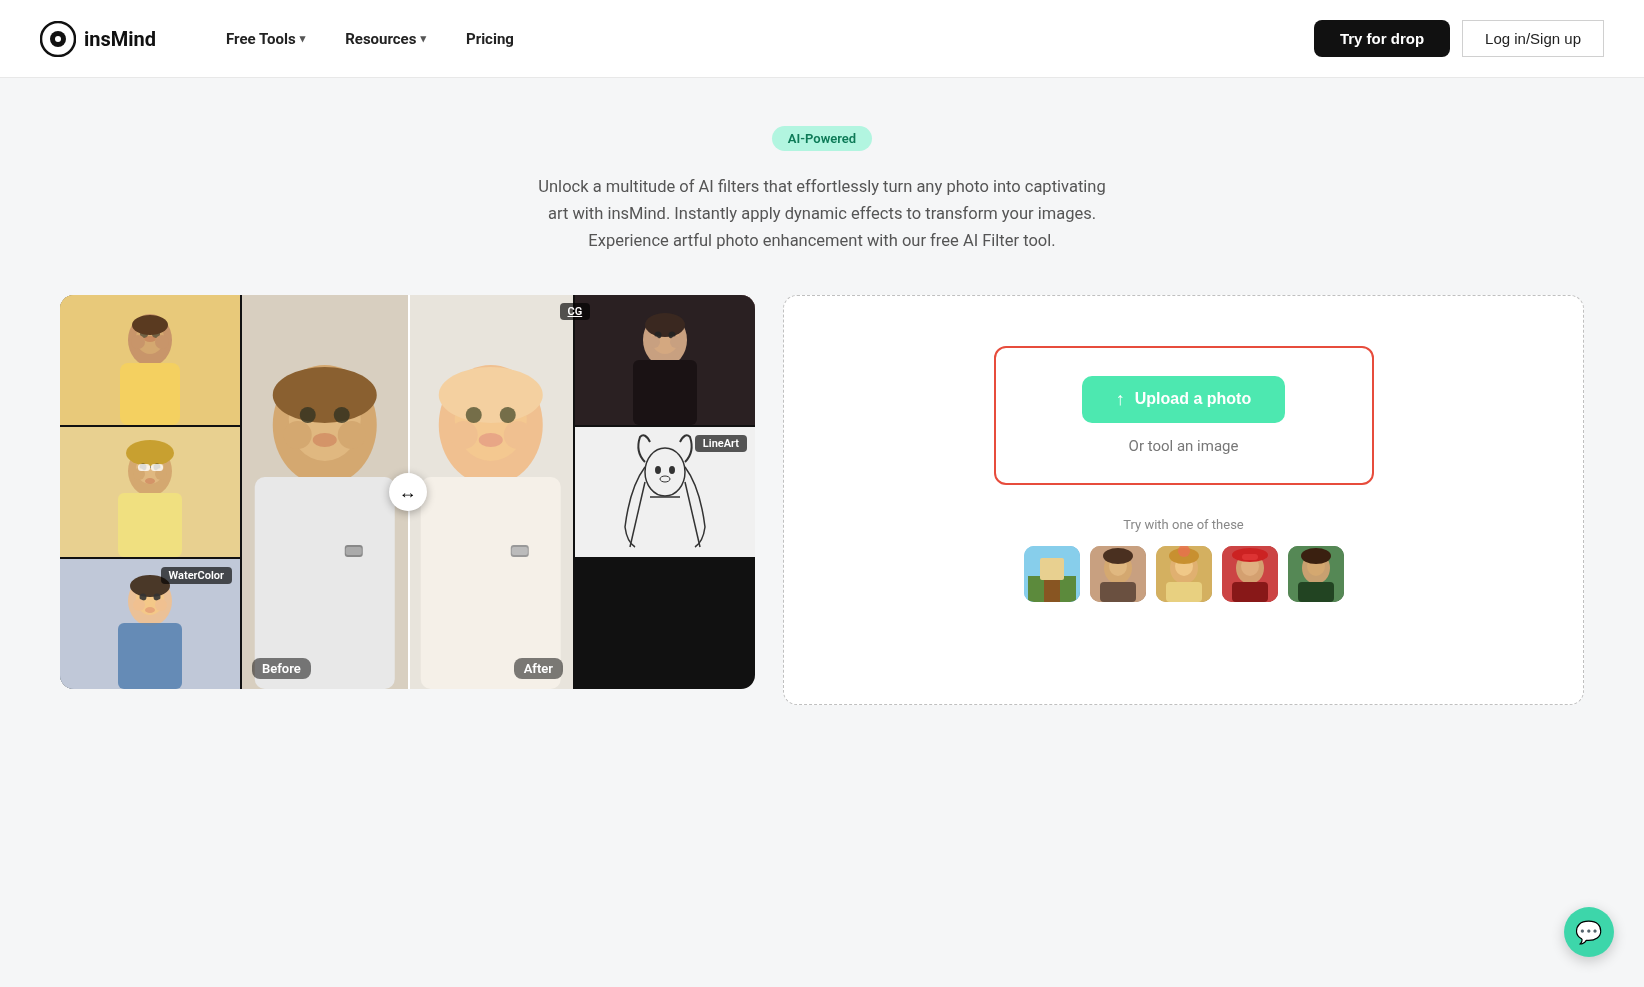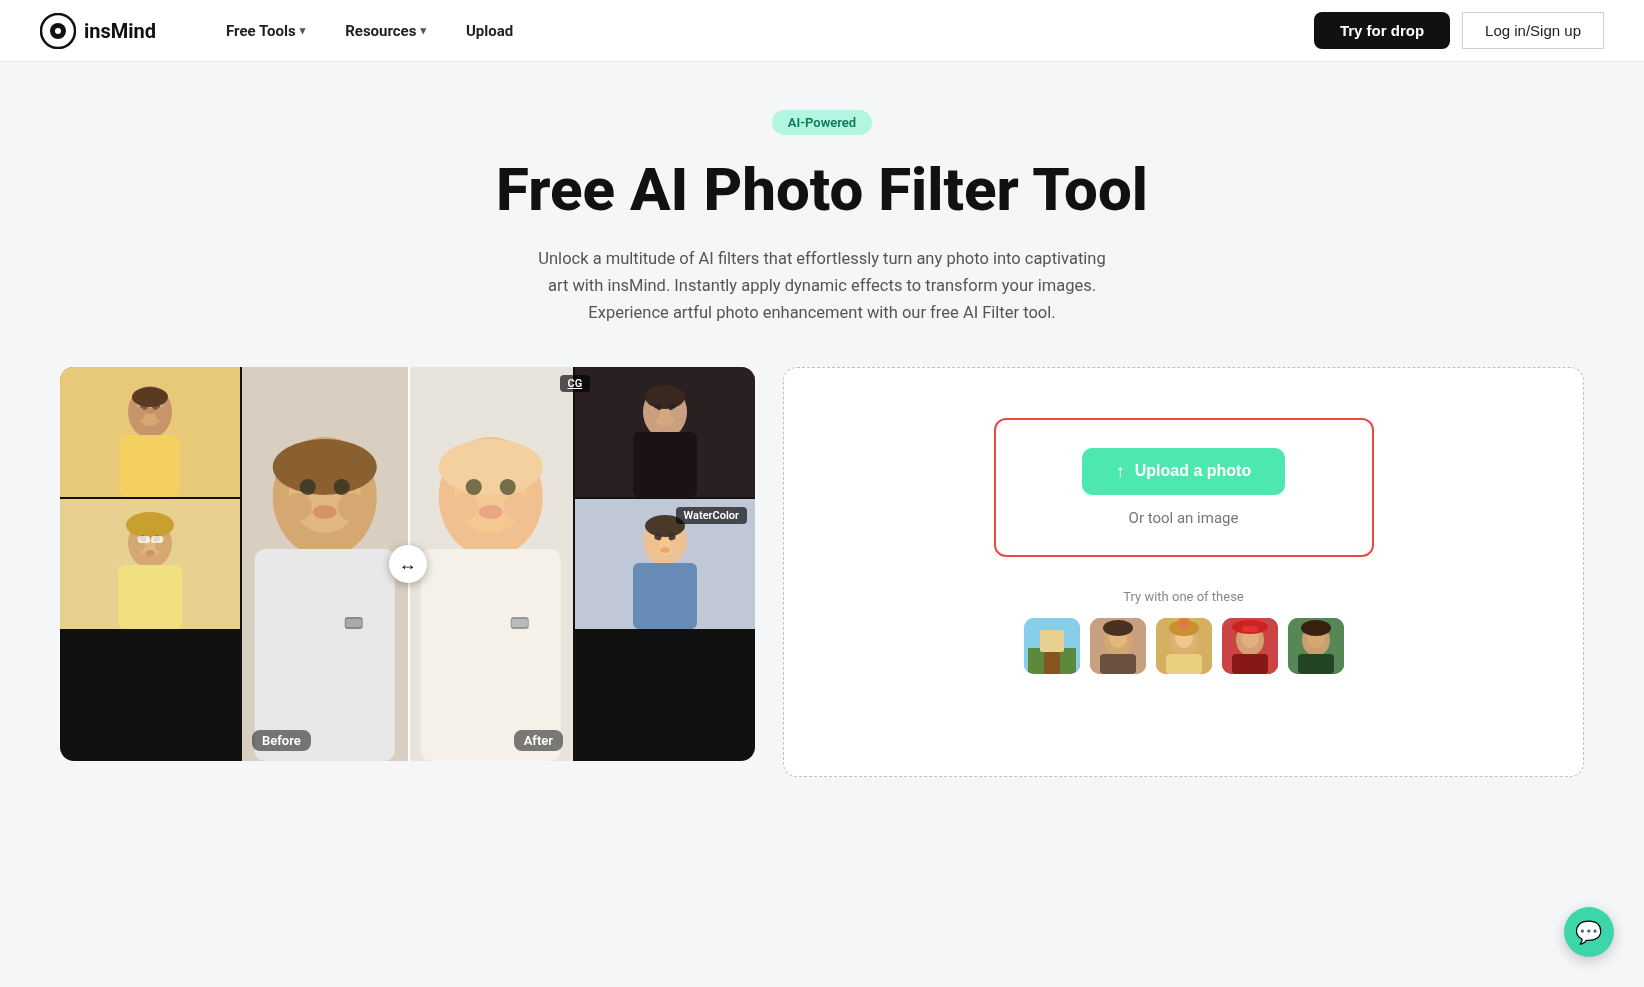--- a/index.html
+++ b/index.html
@@ -9,21 +9,21 @@
       min-height: 987px;
       overflow-x: hidden;
     }
 
     
     nav {
       background: #fff;
       display: flex;
       align-items: center;
       padding: 0 40px;
-      height: 62px;
+      height: 78px;
       border-bottom: 1px solid #e8e8e8;
       position: sticky;
       top: 0;
       z-index: 100;
     }
     .nav-logo {
       display: flex;
       align-items: center;
       gap: 8px;
       margin-right: 50px;
@@ -318,32 +318,31 @@
   <div class="nav-links">
     <div class="nav-link">
       <span>Free Tools</span>
       <span class="chevron">▾</span>
     </div>
     <div class="nav-link">
       <span>Resources</span>
       <span class="chevron">▾</span>
     </div>
     <div class="nav-link">
-      <span>Upload</span>
+      <span>Pricing</span>
     </div>
   </div>
   <div class="nav-actions">
     <button class="btn-try">Try for drop</button>
     <button class="btn-login">Log in/Sign up</button>
   </div>
 </nav>
 
 <section class="hero">
   <div class="badge">AI-Powered</div>
-  <h1 class="hero-title">Free AI Photo Filter Tool</h1>
   <p class="hero-desc">Unlock a multitude of AI filters that effortlessly turn any photo into captivating art with insMind. Instantly apply dynamic effects to transform your images. Experience artful photo enhancement with our free AI Filter tool.</p>
 </section>
 
 <div class="main-content">
 
   <div class="left-panel" style="position: relative;">
     <div class="grid-wrapper">
 
       <div class="cell photo-1">
         <svg viewBox="0 0 180 130" width="180" height="130" xmlns="http://www.w3.org/2000/svg">
@@ -429,20 +428,39 @@
         <div class="divider-line"></div>
 
         <div class="swap-icon">↔</div>
 
         <div class="bottom-labels">
           <span class="label-badge label-before">Before</span>
           <span class="label-badge label-after">After</span>
         </div>
       </div>
 
+      <div class="cell photo-4">
+        <svg viewBox="0 0 180 130" width="180" height="130" xmlns="http://www.w3.org/2000/svg">
+          <rect width="180" height="130" fill="#f0f0f0"></rect>
+
+          <ellipse cx="90" cy="45" rx="20" ry="24" fill="none" stroke="#333" stroke-width="1.5"></ellipse>
+          <line x1="70" y1="55" x2="55" y2="120" stroke="#333" stroke-width="1.5"></line>
+          <line x1="110" y1="55" x2="125" y2="120" stroke="#333" stroke-width="1.5"></line>
+          <line x1="75" y1="70" x2="105" y2="70" stroke="#333" stroke-width="1.5"></line>
+          <ellipse cx="83" cy="43" rx="3" ry="4" fill="#333"></ellipse>
+          <ellipse cx="97" cy="43" rx="3" ry="4" fill="#333"></ellipse>
+
+          <path d="M70 35 Q60 25 65 10 Q70 5 75 15" fill="none" stroke="#333" stroke-width="2"></path>
+          <path d="M110 35 Q120 25 115 10 Q110 5 105 15" fill="none" stroke="#333" stroke-width="2"></path>
+          <path d="M70 40 Q55 60 50 100 Q52 115 60 120" fill="none" stroke="#333" stroke-width="1.5"></path>
+          <path d="M110 40 Q125 60 130 100 Q128 115 120 120" fill="none" stroke="#333" stroke-width="1.5"></path>
+          <ellipse cx="90" cy="52" rx="5" ry="3" fill="none" stroke="#333" stroke-width="1"></ellipse>
+        </svg>
+        <div class="filter-badge">LineArt</div>
+      </div>
 
       <div class="cell photo-5">
         <svg viewBox="0 0 180 130" width="180" height="130" xmlns="http://www.w3.org/2000/svg">
           <rect width="180" height="130" fill="#c0c8d8"></rect>
 
           <ellipse cx="90" cy="42" rx="22" ry="25" fill="#f0c090" opacity="0.9"></ellipse>
           <rect x="58" y="64" width="64" height="66" rx="6" fill="#5580b0" opacity="0.85"></rect>
           <ellipse cx="90" cy="40" rx="14" ry="16" fill="#f4c888"></ellipse>
           <ellipse cx="90" cy="27" rx="20" ry="11" fill="#4a3828"></ellipse>
           <circle cx="83" cy="38" r="3.5" fill="#333" opacity="0.9"></circle>

